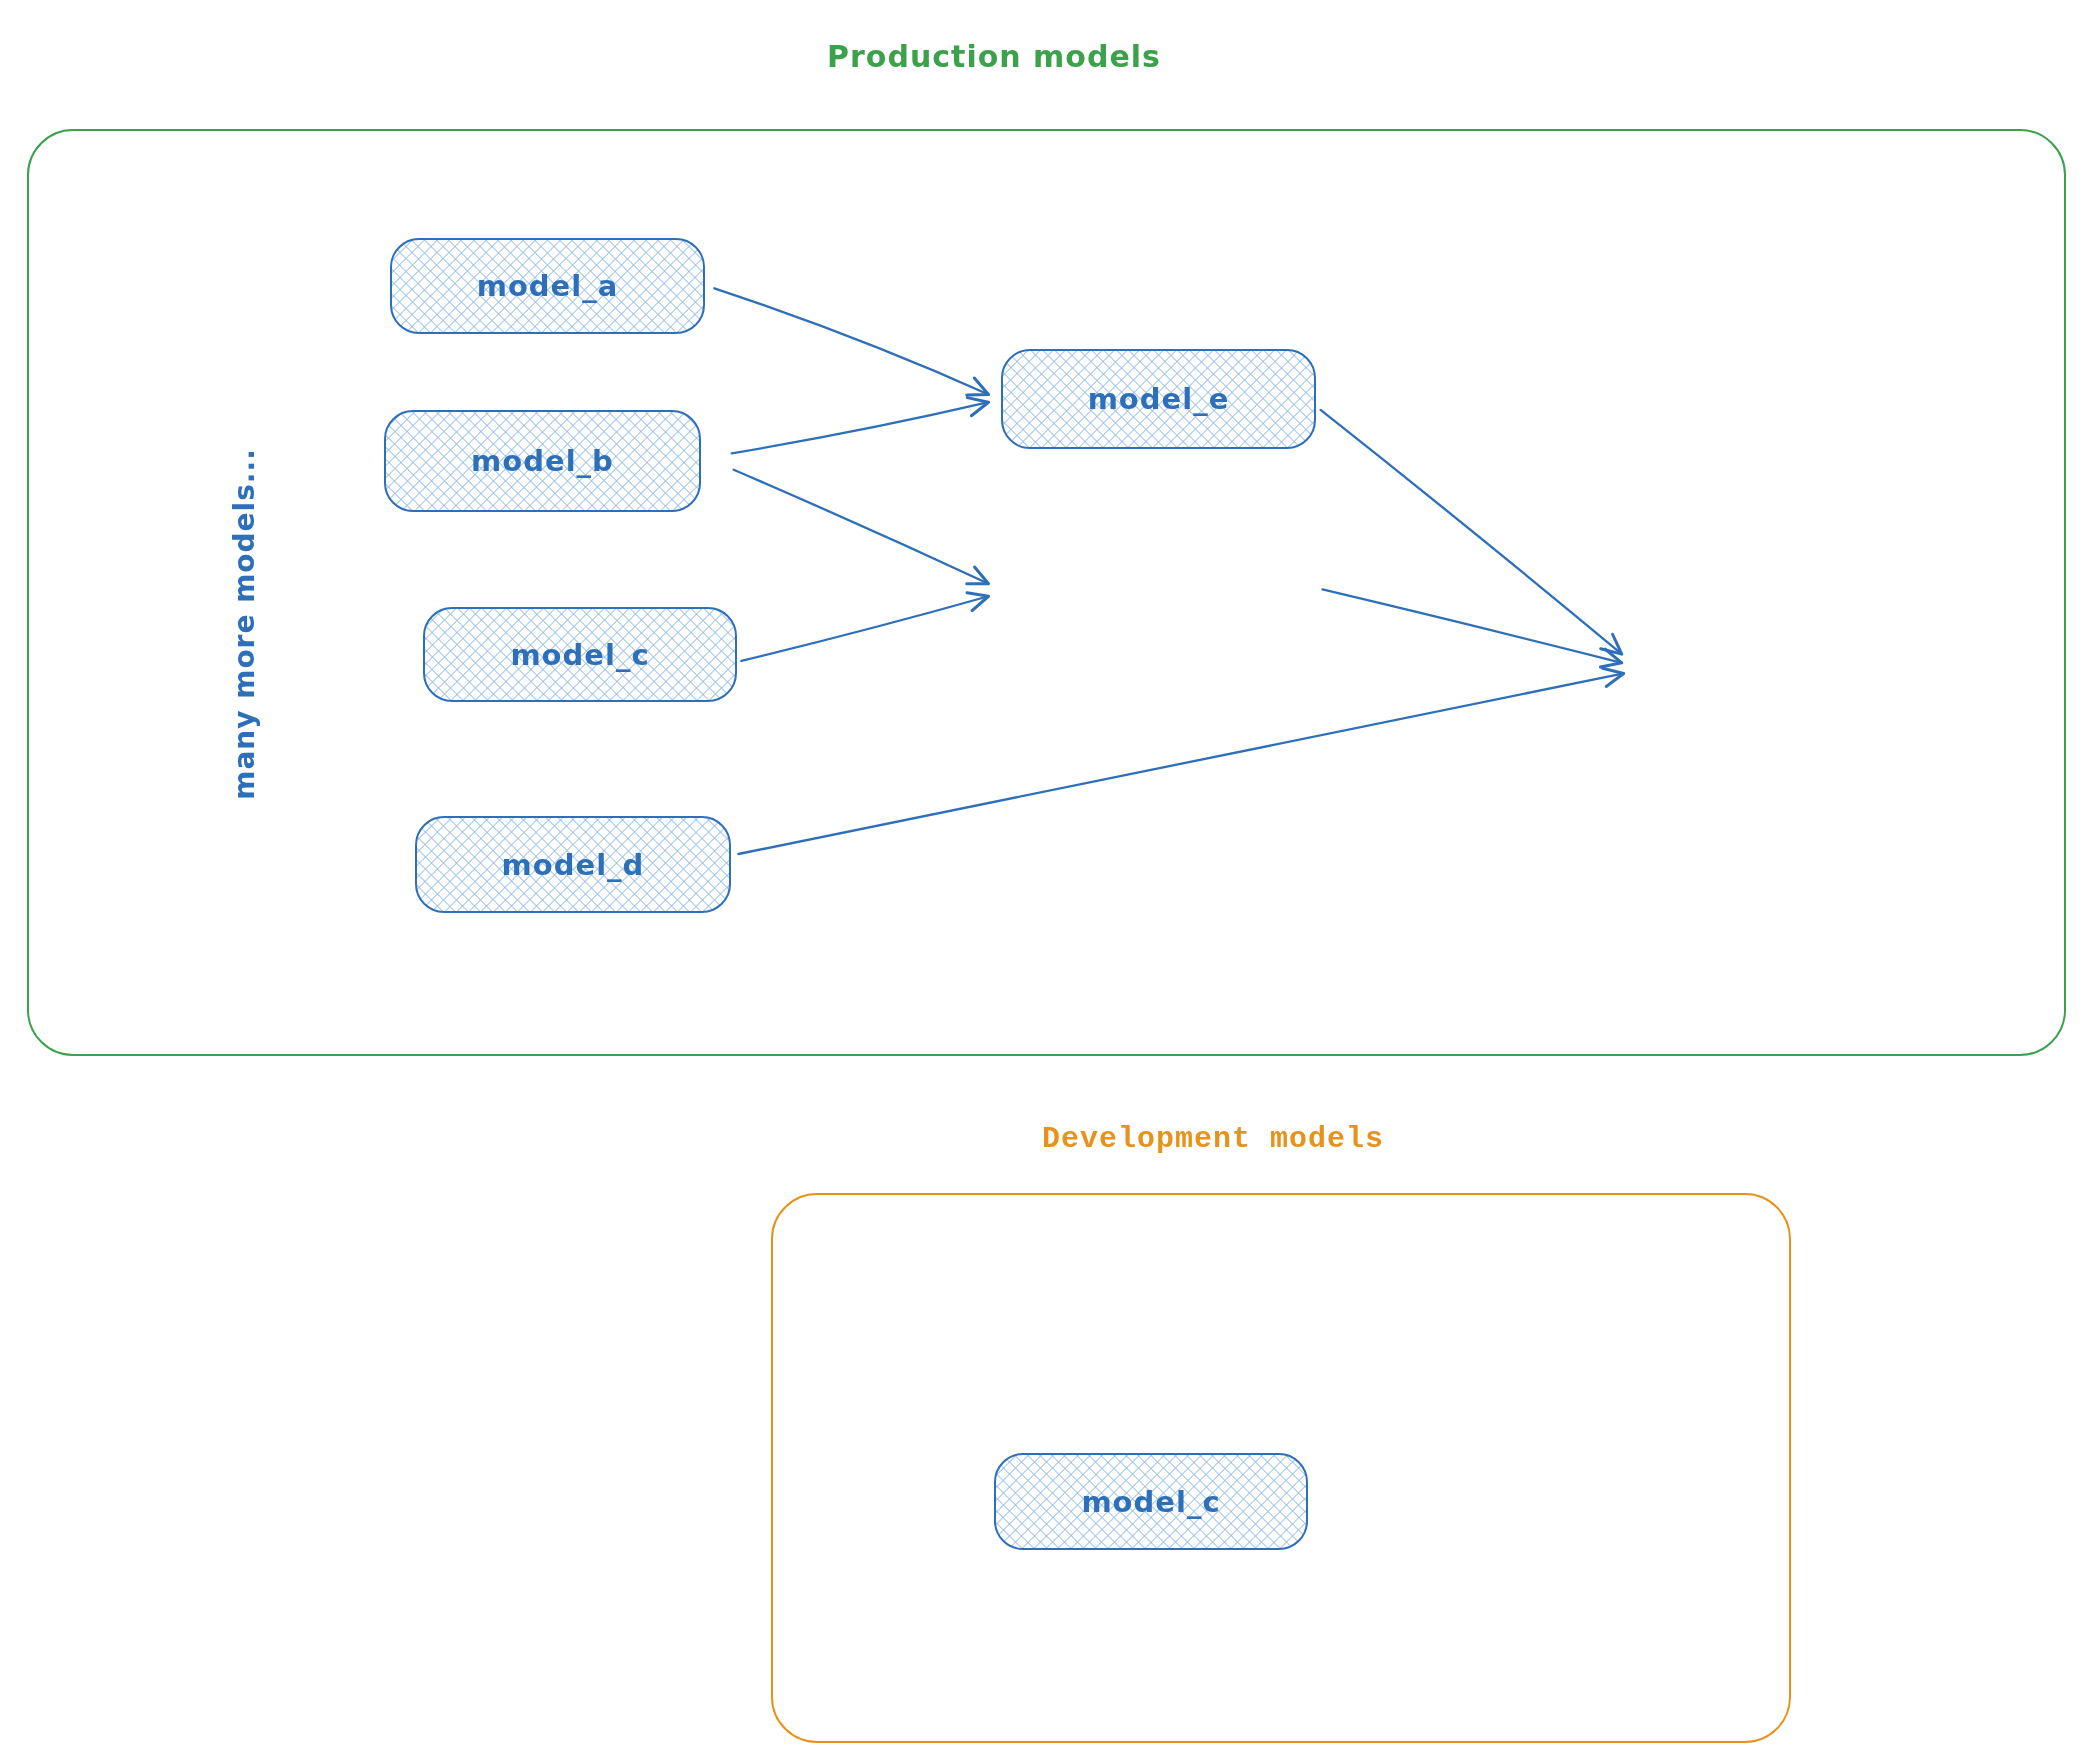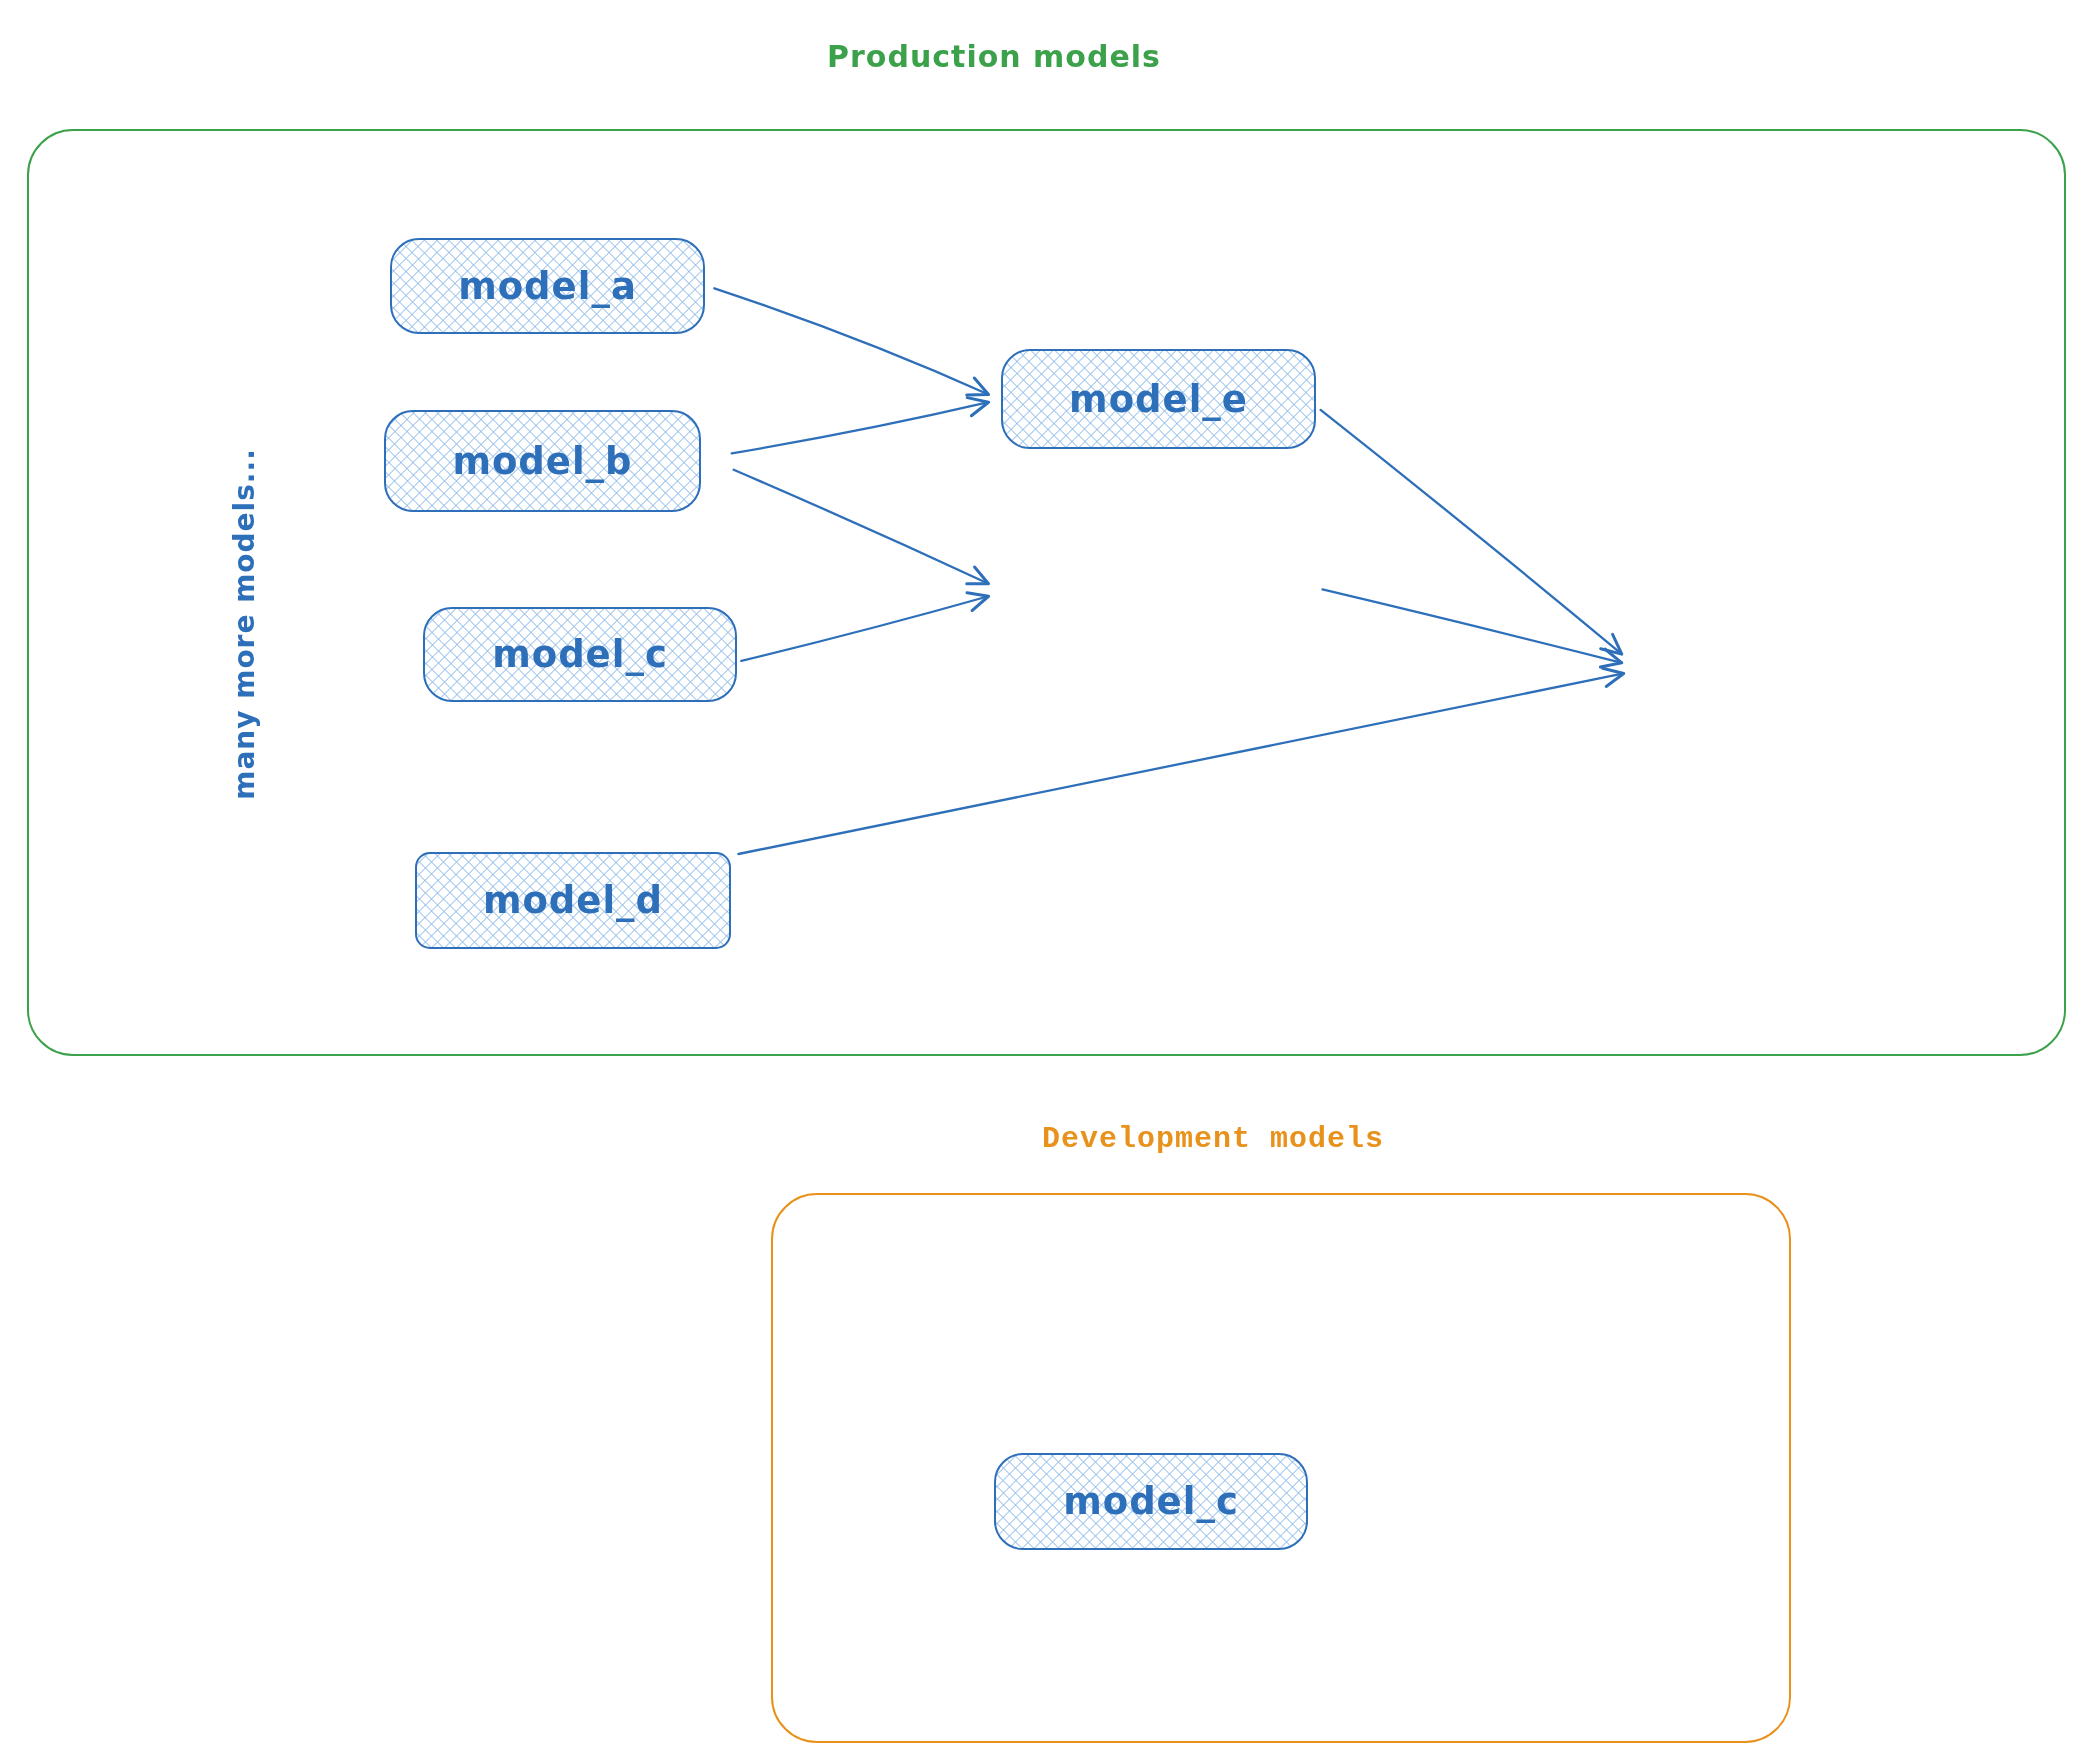--- a/index.html
+++ b/index.html
@@ -73,29 +73,29 @@
     display: flex;
     align-items: center;
     justify-content: center;
     background:
       repeating-linear-gradient(45deg,  rgba(140,185,233,0.55) 0px, rgba(140,185,233,0.55) 1.4px, transparent 1.4px, transparent 8.7px),
       repeating-linear-gradient(-45deg, rgba(140,185,233,0.55) 0px, rgba(140,185,233,0.55) 1.4px, transparent 1.4px, transparent 8.7px),
       #ffffff;
   }
   .node-label {
     color: #2e6fba;
-    font-size: 37px;
+    font-size: 29px;
     font-weight: 600;
     letter-spacing: 1px;
     white-space: nowrap;
   }
   .node.model-a { left: 390px;  top: 222px;  width: 315px; height: 96px; }
   .node.model-b { left: 384px;  top: 394px;  width: 317px; height: 102px; }
   .node.model-c { left: 423px;  top: 591px;  width: 314px; height: 95px; }
-  .node.model-d { left: 415px;  top: 836px;  width: 316px; height: 97px; border-radius: 15px; }
+  .node.model-d { left: 415px;  top: 800px;  width: 316px; height: 97px; }
   .node.model-e { left: 1001px; top: 333px;  width: 315px; height: 100px; }
   .node.model-f { left: 999px; top: 523px;  width: 316px; height: 99px; }
   .node.model-g { left: 1634px; top: 610px;  width: 314px; height: 98px; }
   .node.model-c-dev { left: 994px; top: 1437px; width: 314px; height: 97px; }
   .edges-layer {
     position: absolute;
     left: 0;
     top: 0;
     width: 2089px;
     height: 1759px;

